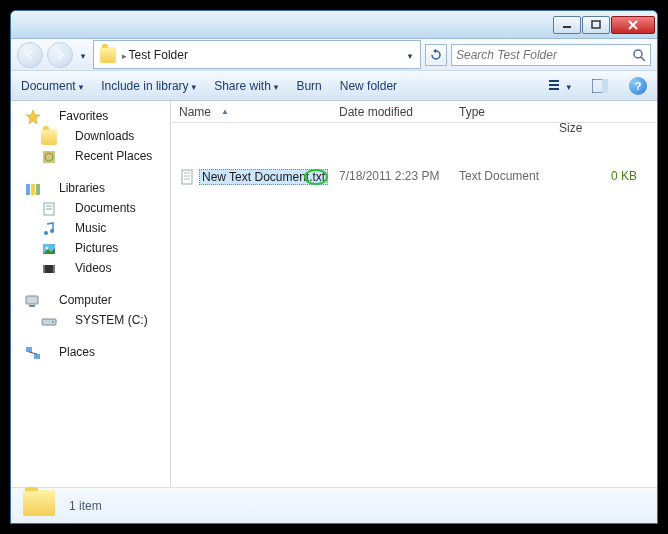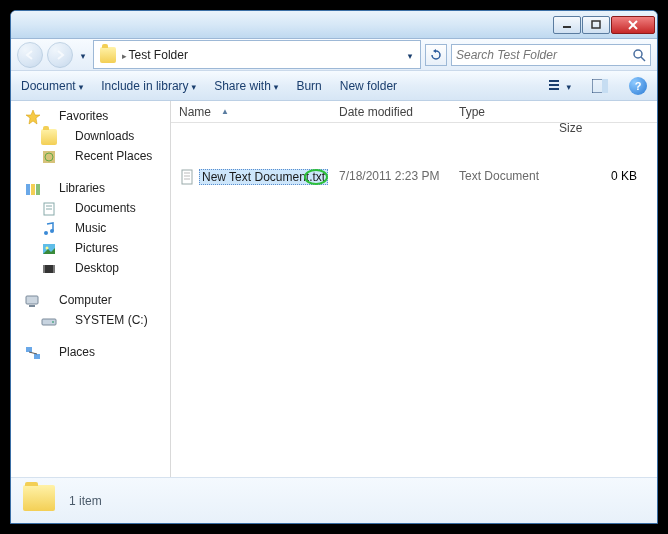--- a/index.html
+++ b/index.html
@@ -42,22 +42,22 @@
 .col-type { width: 100px; }
 .col-size { flex: 1; text-align: right; padding-right: 20px; margin-top: 33px; }
 .filelist { flex: 1; padding: 4px 0; }
 .file-row { display: flex; align-items: flex-start; height: 22px; margin-top: 42px; }
 .file-row.selected { }
 .file-name-cell { width: 160px; padding-left: 8px; display: flex; align-items: center; gap: 4px; }
 .file-name-text { background: #cde6fb; border: 1px dotted #5a8fcf; padding: 0 2px; color: #1a1a1a; position: relative; }
 .highlight-ring { position: absolute; border: 2px solid #2dbf3a; border-radius: 50%; width: 24px; height: 16px; right: -1px; top: -1px; pointer-events: none; }
 .file-date { width: 120px; color: #6a6a6a; padding-left: 8px; }
 .file-type { width: 100px; color: #6a6a6a; padding-left: 8px; }
-.file-size { flex: 1; color: #000000; text-align: right; padding-right: 20px; }
-.statusbar { height: 46px; border-top: 1px solid #d6e2ef; background: linear-gradient(#f4f9fe,#e8f1fa); display: flex; align-items: center; padding: 0 12px; gap: 14px; }
+.file-size { flex: 1; color: #4d7c0f; text-align: right; padding-right: 20px; }
+.statusbar { height: 36px; border-top: 1px solid #d6e2ef; background: linear-gradient(#f4f9fe,#e8f1fa); display: flex; align-items: center; padding: 0 12px; gap: 14px; }
 .status-icon { width: 32px; height: 32px; }
 .status-text { color: #4a5a6a; }
 .folder-shape { width: 100%; height: 100%; background: linear-gradient(#fff2a8,#f3cf55); border-radius: 2px; position: relative; }
 .folder-shape::before { content: ""; position: absolute; top: -3px; left: 2px; width: 40%; height: 4px; background: #f3cf55; border-radius: 2px 2px 0 0; }
 .chev::after { content: "▾"; font-size: 9px; color: #1a3e6e; }
 .chev-r::after { content: "▸"; font-size: 9px; color: #666; }
 .sort-ind { font-size: 8px; color: #5a7ca0; margin-left: 2px; }
 </style>
 </head>
 <body>
@@ -234,21 +234,21 @@
             <span>Pictures</span>
           </div>
         <div class="side-item side-sub">
             <span class="ico">
               <svg width="16" height="16">
                 <rect x="2" y="4" width="12" height="8" fill="#333"></rect>
                 <rect x="2" y="4" width="2" height="8" fill="#777"></rect>
                 <rect x="12" y="4" width="2" height="8" fill="#777"></rect>
               </svg>
             </span>
-            <span>Desktop</span>
+            <span>Videos</span>
           </div>
       </div>
 
       <div class="side-group">
         <div class="side-head">
           <span class="ico">
               <svg width="16" height="16">
                 <rect x="1" y="3" width="12" height="8" rx="1" fill="#ccd6e0" stroke="#7a8a9a"></rect>
                 <rect x="4" y="12" width="6" height="2" fill="#7a8a9a"></rect>
               </svg>

